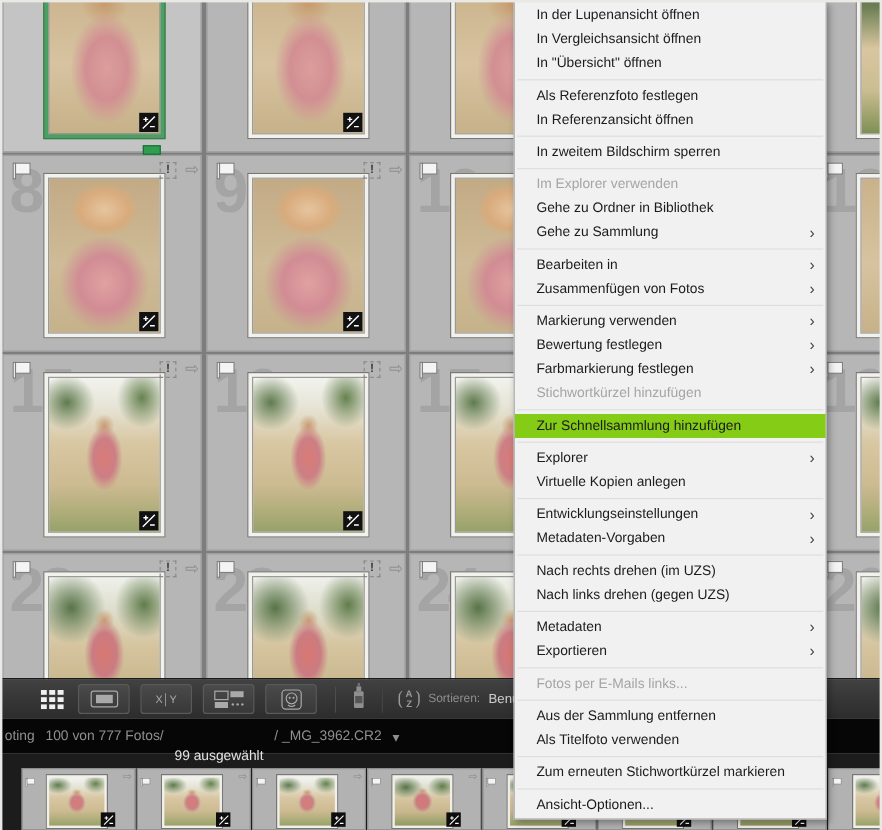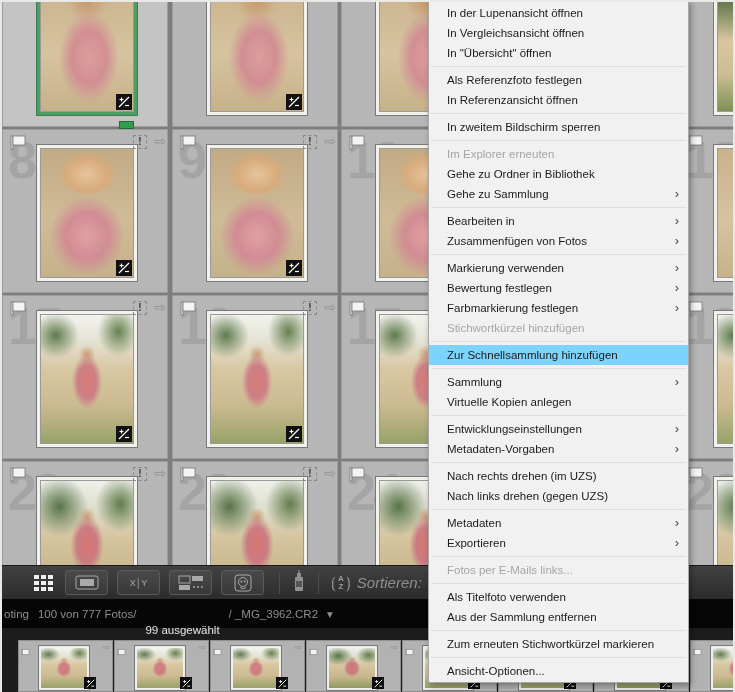--- a/index.html
+++ b/index.html
@@ -47,21 +47,21 @@
     linear-gradient(#eef0ea 0%, #dfdfcf 20%, #d5c49e 45%, #c8b68d 72%, #a3a571 90%, #8e9a60);}
   .ph-e{background:linear-gradient(#4f6239 0%, #6d7f53 18%, #d9c6a0 45%, #cbbd92 72%, #7e9054 100%);}
 
   
   .toolbar{position:absolute;left:0;top:565px;width:735px;height:34px;
            background:linear-gradient(#414141,#2c2c2c);border-top:1px solid #1a1a1a;
            display:flex;align-items:center;padding-left:32px;z-index:10;}
   .tbtn{height:25px;border:1px solid #5a5a5a;border-radius:3px;background:linear-gradient(#4a4a4a,#383838);
         display:flex;align-items:center;justify-content:center;margin-right:9px;color:#a9a9a9;}
   .tsep{width:1px;height:22px;background:#1e1e1e;border-right:1px solid #4d4d4d;margin:0 12px 0 6px;}
-  .tlabel{font-size:15px;color:#8f8f8f;margin:0 7px 0 4px;font-style:italic;}
+  .tlabel{font-size:10px;color:#8f8f8f;margin:0 7px 0 4px;}
   .tvalue{font-size:11px;color:#cfcfcf;}
   .sorticon{display:flex;align-items:center;color:#9a9a9a;margin-right:2px;}
   .sorticon .par{font-size:15px;line-height:15px;}
   .azcol{display:flex;flex-direction:column;font-size:8px;font-weight:bold;line-height:8px;margin:0 2px;align-items:center;}
 
   
   .statusbar{position:absolute;left:0;top:599px;width:735px;height:29px;background:#060606;z-index:10;
              display:flex;align-items:center;gap:9px;padding-left:4px;font-size:11.5px;}
   .st-dim{color:#8f8f8f;} .st-bright{color:#e4e4e4;margin-top:32px;}
 
@@ -76,21 +76,21 @@
   .fsbadge{position:absolute;right:-7px;bottom:1px;width:12px;height:12px;background:#0d0d0d;
            display:flex;align-items:center;justify-content:center;}
 
   
   .cmenu{position:absolute;left:428px;top:0;width:261px;height:683px;background:#f1f1f1;
          border:1px solid #a8a8a8;border-top:none;box-shadow:2px 3px 6px rgba(0,0,0,.35);
          z-index:40;padding-top:3px;}
   .mi{position:relative;height:20px;display:flex;align-items:center;padding-left:18px;padding-right:24px;
       font-size:11.5px;color:#1b1b1b;white-space:nowrap;cursor:default;}
   .mi.dis{color:#a5a5a5;}
-  .mi.hl{background:#7dd3fc;}
+  .mi.hl{background:#84cc16;}
   .mi .sub{position:absolute;right:9px;top:2px;font-size:13px;color:#444;}
   .msep{height:1px;background:#dedede;margin:3px 2px;}
 </style>
 </head>
 <body>
 
 <div class="app">
 
   <div class="grid-area" id="grid">
       <div class="gcell sel" style="left: 2px; top: -37px;">
@@ -607,21 +607,21 @@
       </div>
       <div class="mi">
         <span>In Referenzansicht öffnen</span>
       </div>
       <div class="msep"></div>
       <div class="mi">
         <span>In zweitem Bildschirm sperren</span>
       </div>
       <div class="msep"></div>
       <div class="mi dis">
-        <span>Im Explorer erneuten</span>
+        <span>Im Explorer verwenden</span>
       </div>
       <div class="mi">
         <span>Gehe zu Ordner in Bibliothek</span>
       </div>
       <div class="mi">
         <span>Gehe zu Sammlung</span>
         <span class="sub">›</span>
       </div>
       <div class="msep"></div>
       <div class="mi">
@@ -647,21 +647,21 @@
       </div>
       <div class="mi dis">
         <span>Stichwortkürzel hinzufügen</span>
       </div>
       <div class="msep"></div>
       <div class="mi hl">
         <span>Zur Schnellsammlung hinzufügen</span>
       </div>
       <div class="msep"></div>
       <div class="mi">
-        <span>Sammlung</span>
+        <span>Explorer</span>
         <span class="sub">›</span>
       </div>
       <div class="mi">
         <span>Virtuelle Kopien anlegen</span>
       </div>
       <div class="msep"></div>
       <div class="mi">
         <span>Entwicklungseinstellungen</span>
         <span class="sub">›</span>
       </div>
@@ -684,24 +684,24 @@
       <div class="mi">
         <span>Exportieren</span>
         <span class="sub">›</span>
       </div>
       <div class="msep"></div>
       <div class="mi dis">
         <span>Fotos per E-Mails links...</span>
       </div>
       <div class="msep"></div>
       <div class="mi">
+        <span>Aus der Sammlung entfernen</span>
+      </div>
+      <div class="mi">
         <span>Als Titelfoto verwenden</span>
-      </div>
-      <div class="mi">
-        <span>Aus der Sammlung entfernen</span>
       </div>
       <div class="msep"></div>
       <div class="mi">
         <span>Zum erneuten Stichwortkürzel markieren</span>
       </div>
       <div class="msep"></div>
       <div class="mi">
         <span>Ansicht-Optionen...</span>
       </div>
     </div>

